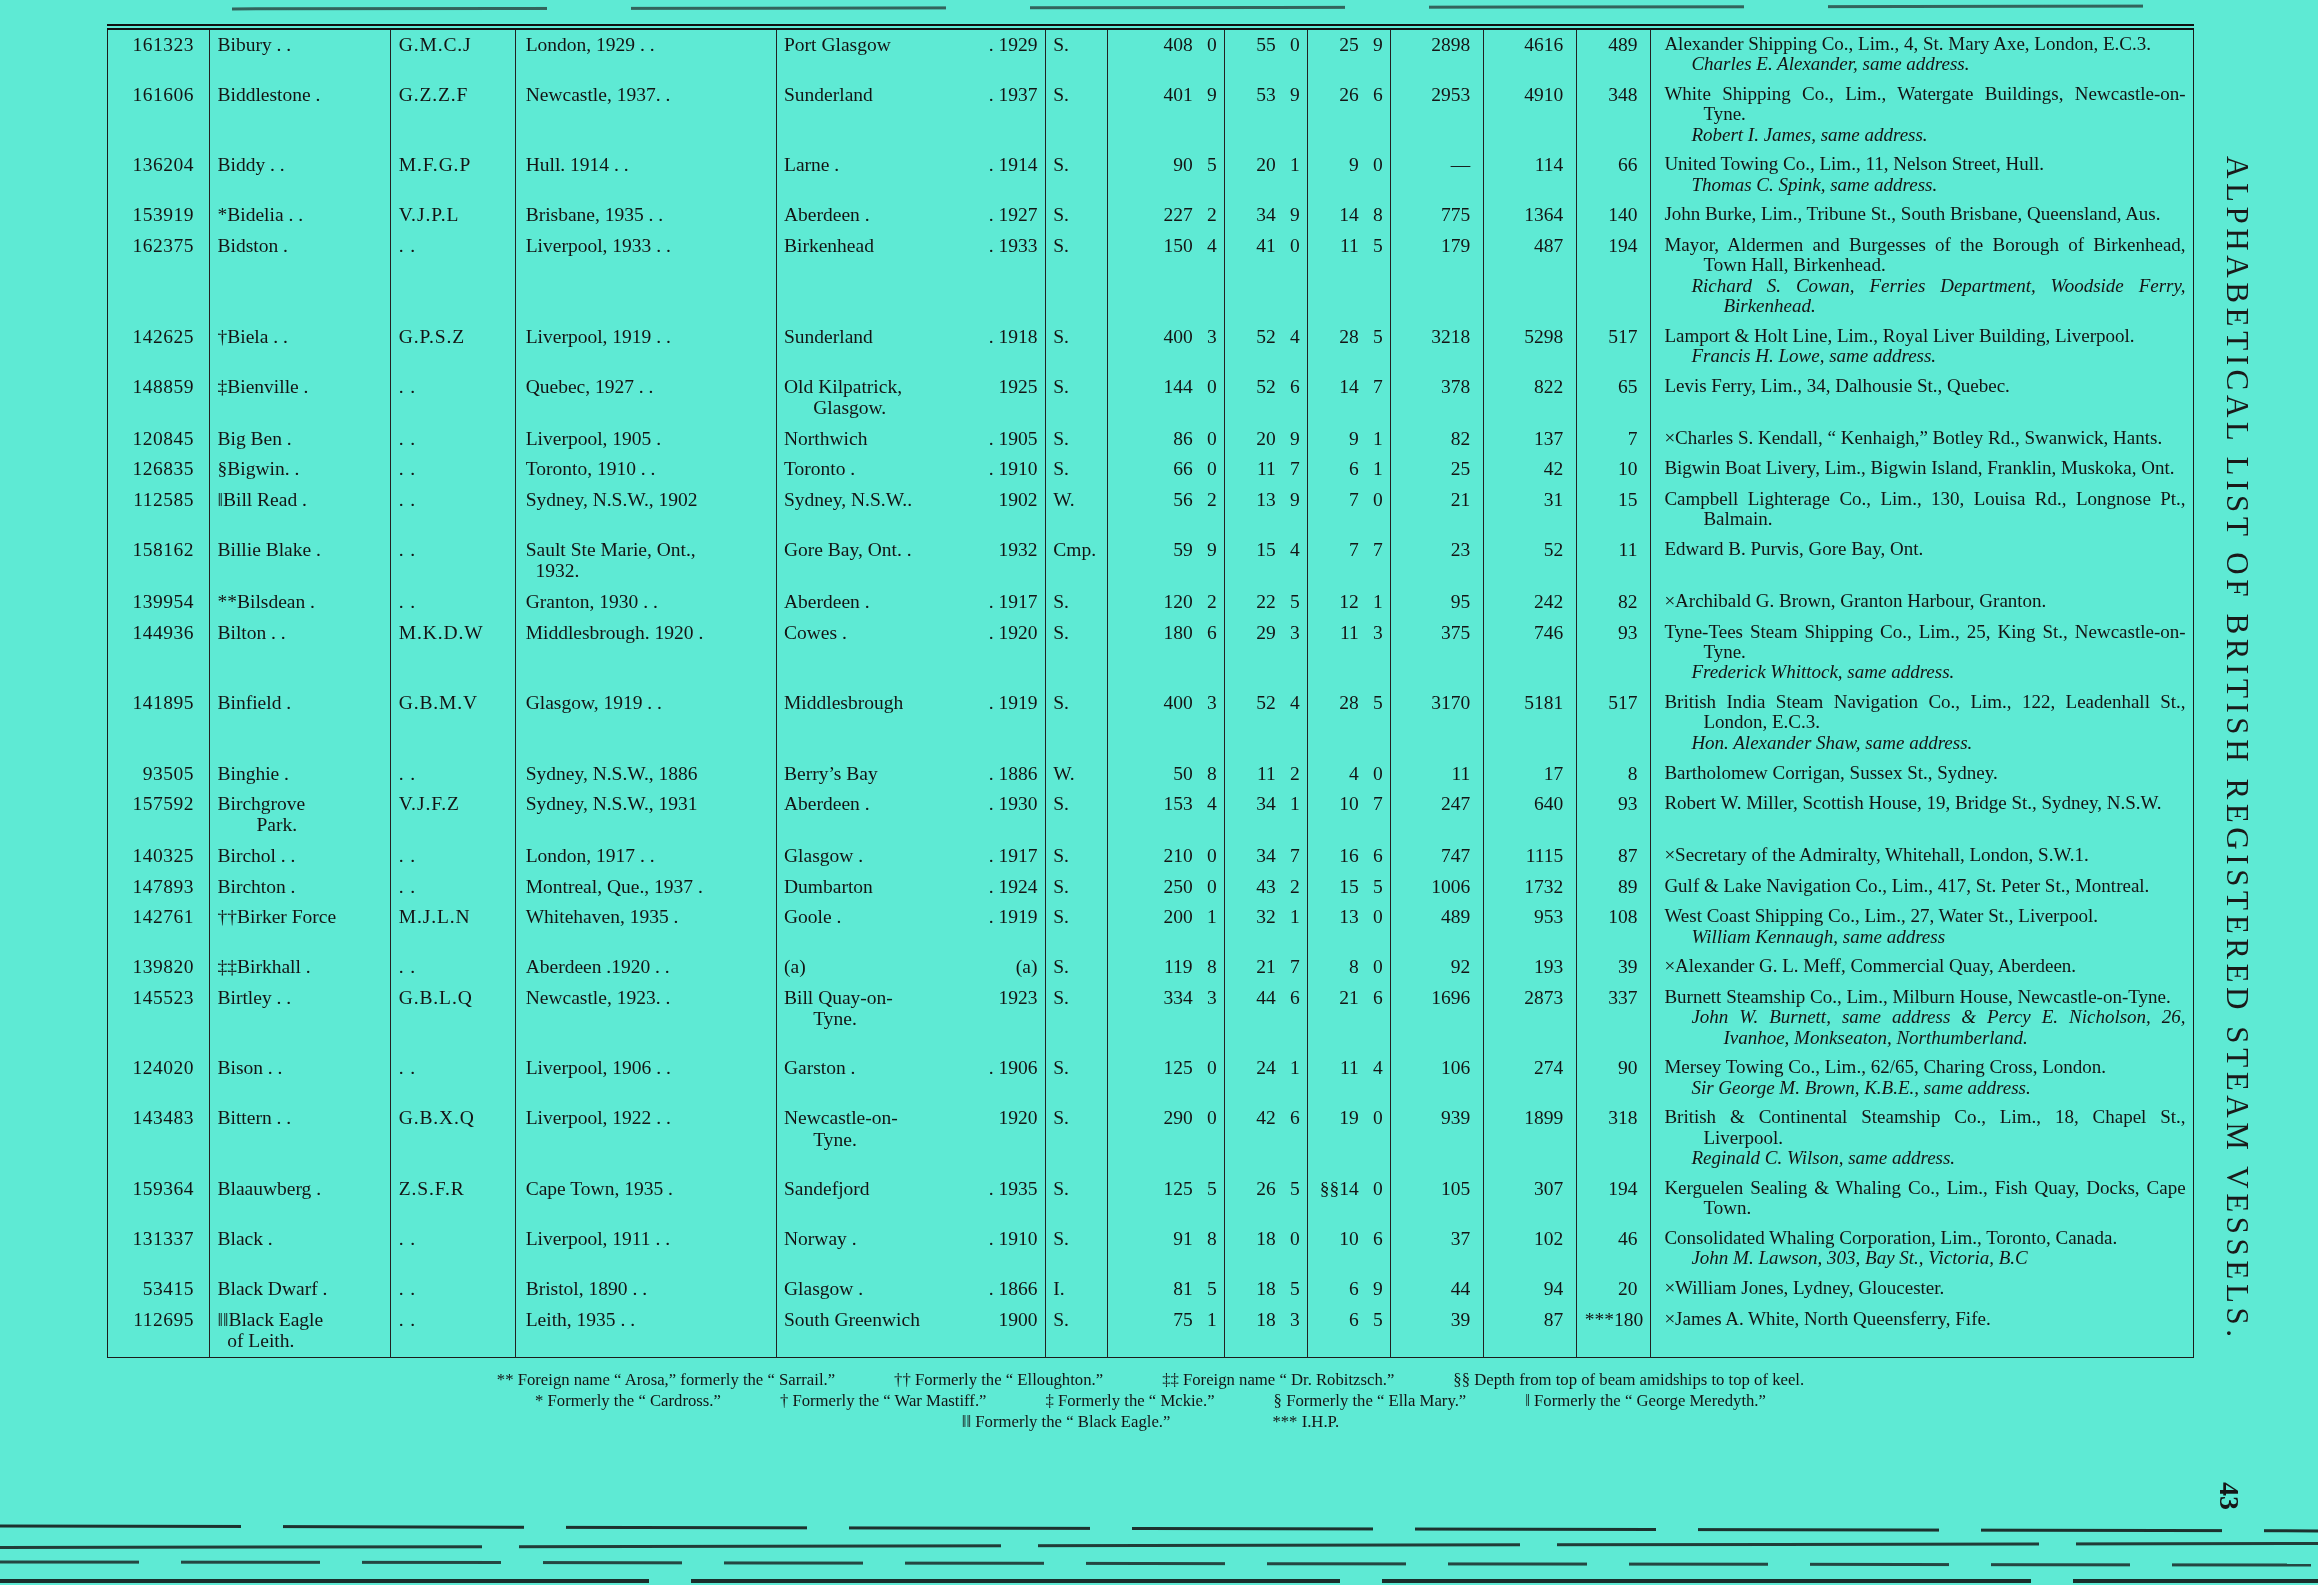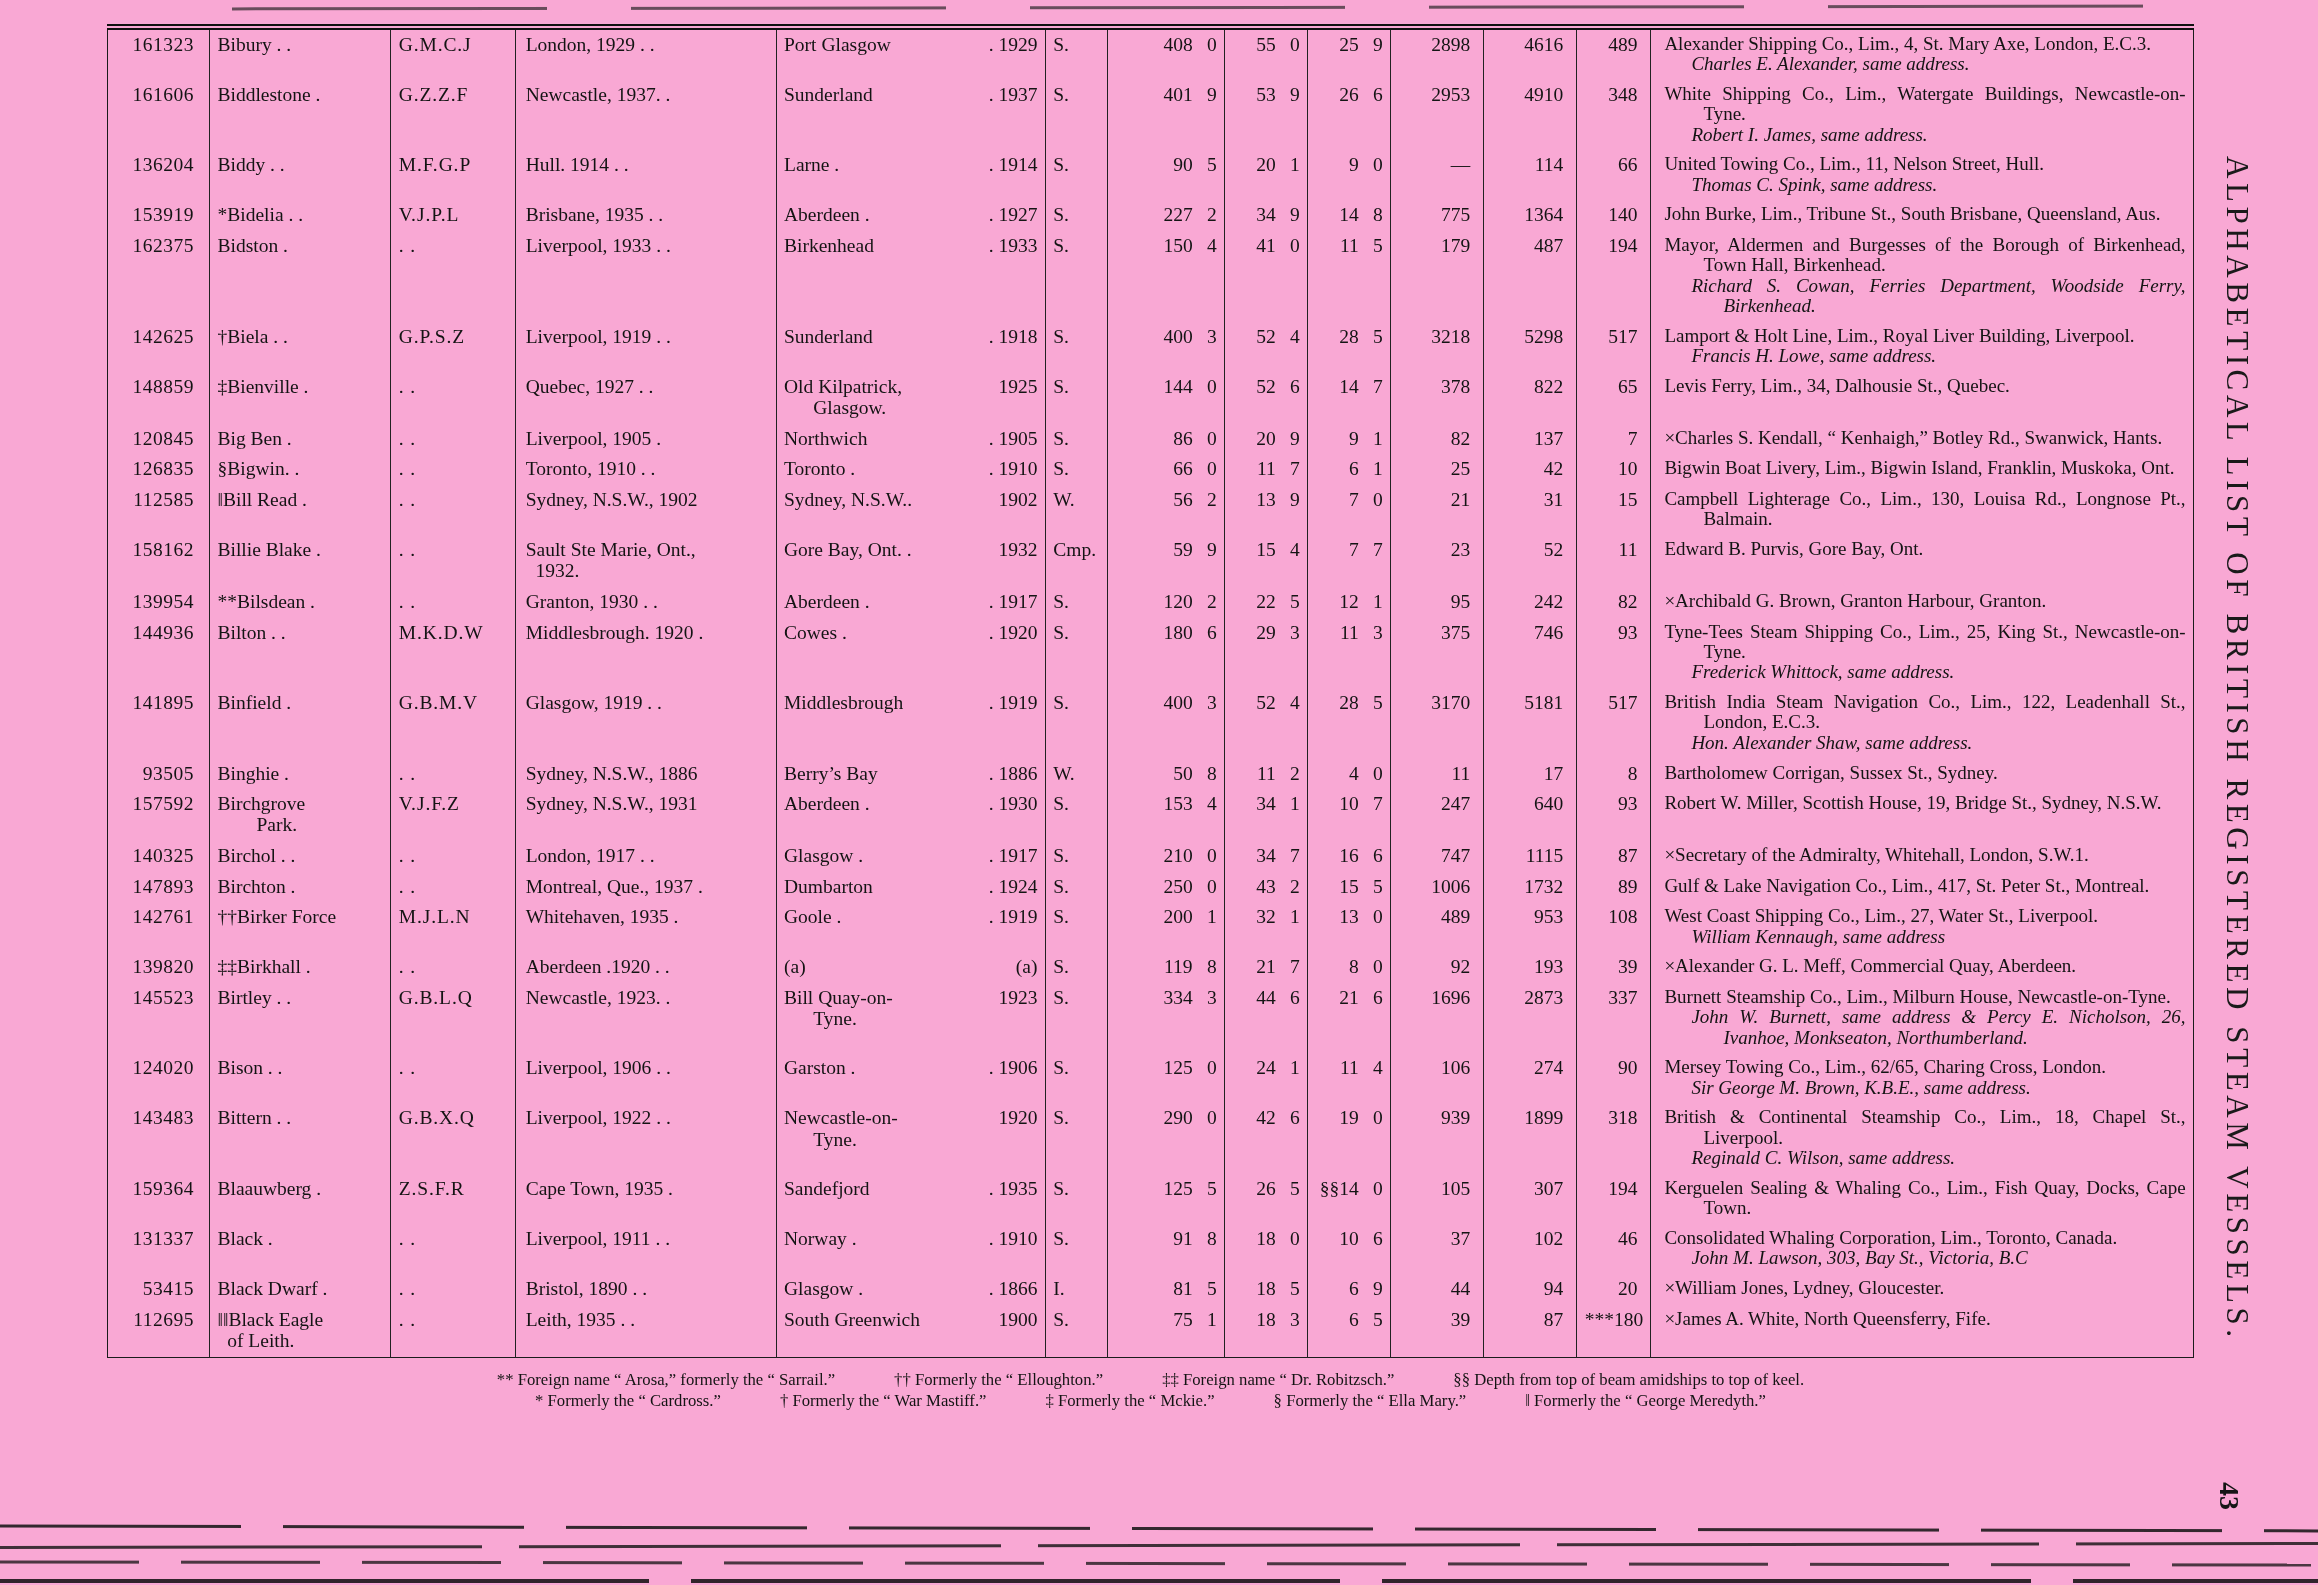--- a/index.html
+++ b/index.html
@@ -1,19 +1,19 @@
 <!DOCTYPE html>
 <html style="font-size:15px"><head>
 <meta charset="utf-8">
 <style>
   html,body{margin:0;padding:0;background:#e8e6e0;}
   .page{
     position:relative;
     width:2319px;height:1585px;
-    background:#f9a8d4;
+    background:#5eead4;
     font-family:"Liberation Serif","DejaVu Serif",serif;
     color:#141414;
     overflow:hidden;
   }
   .content{position:absolute;left:107px;top:24px;width:2087px;}
   table.vessel-table{
     border-collapse:collapse;table-layout:fixed;width:2087px;
     border-left:1.9px solid #1c1c1c;
     border-right:1.9px solid #1c1c1c;
     border-bottom:1.9px solid #1c1c1c;
@@ -1119,20 +1119,24 @@
         <span>‡‡ Foreign name “ Dr. Robitzsch.”</span>
         <span>§§ Depth from top of beam amidships to top of keel.</span>
       </div>
       <div class="fn-line">
         <span>* Formerly the “ Cardross.”</span>
         <span>† Formerly the “ War Mastiff.”</span>
         <span>‡ Formerly the “ Mckie.”</span>
         <span>§ Formerly the “ Ella Mary.”</span>
         <span>‖ Formerly the “ George Meredyth.”</span>
       </div>
+      <div class="fn-line l3">
+        <span>‖‖ Formerly the “ Black Eagle.”</span>
+        <span>*** I.H.P.</span>
+      </div>
     </div>
   </div>
 
   <div class="side-caption">ALPHABETICAL LIST OF BRITISH REGISTERED STEAM VESSELS.</div>
   <div class="page-number">43</div>
 
   <div class="artifact a-b1"></div>
   <div class="artifact a-b2"></div>
   <div class="artifact a-b3"></div>
   <div class="artifact a-b4"></div>

